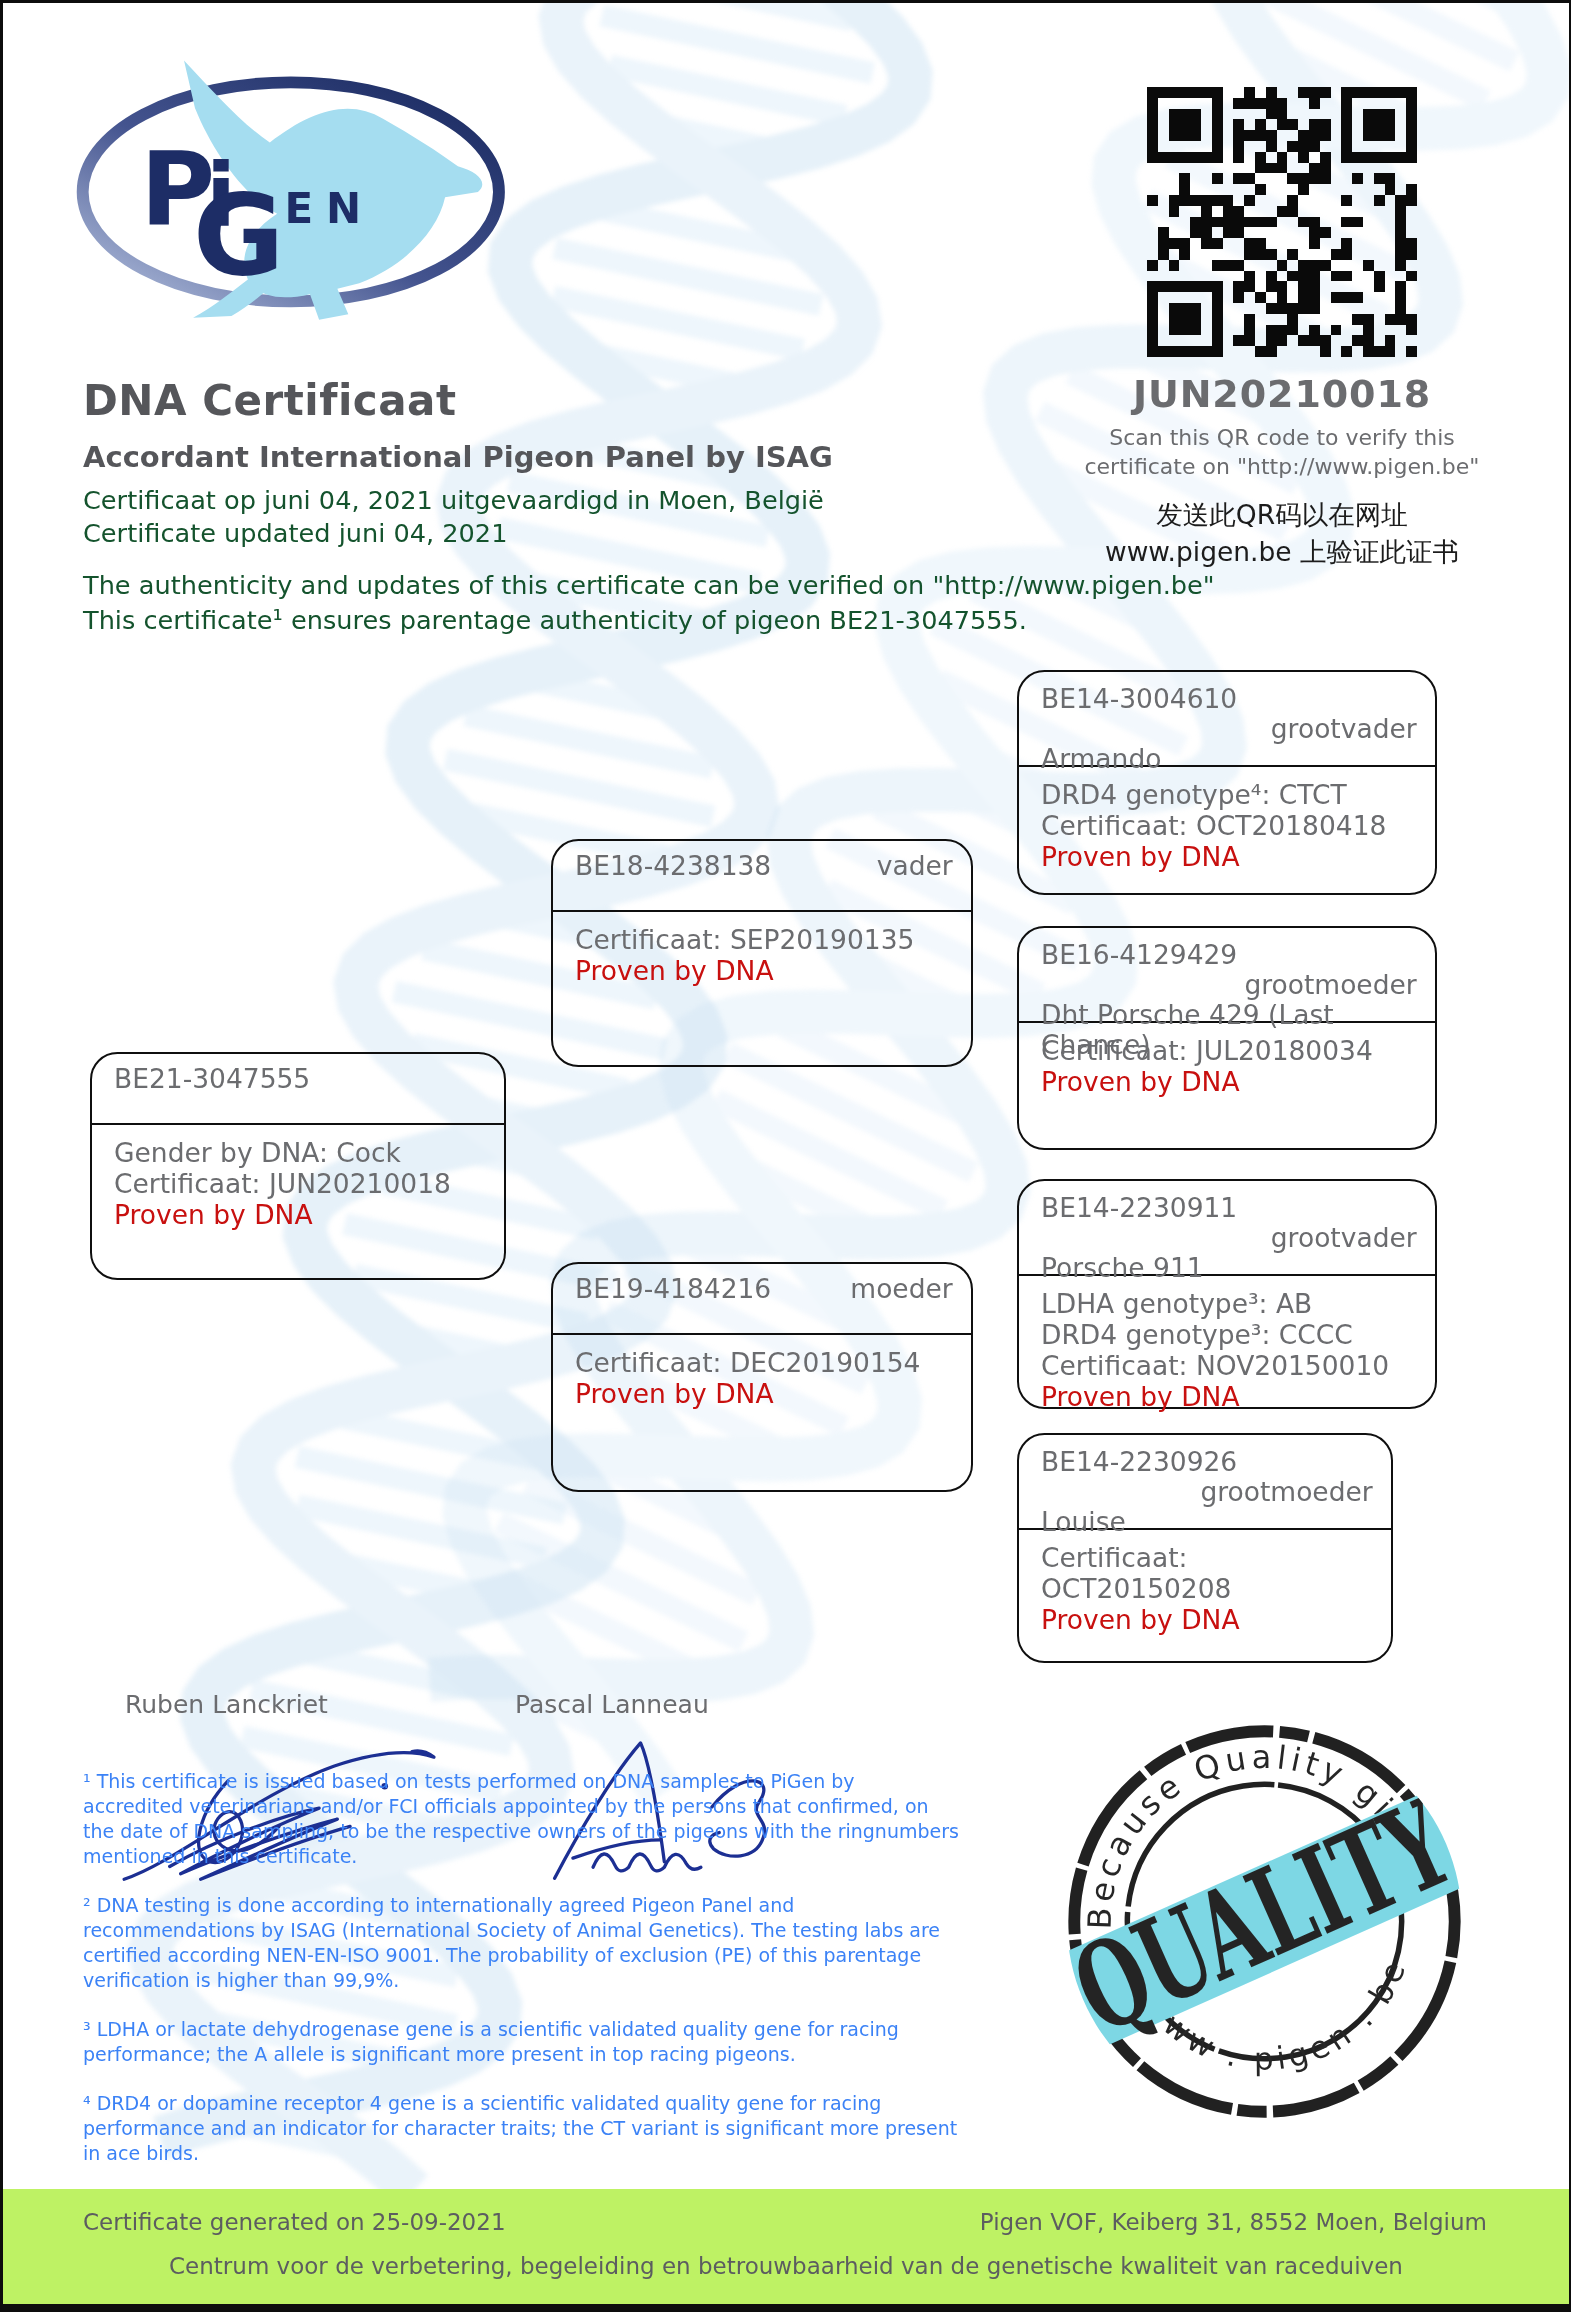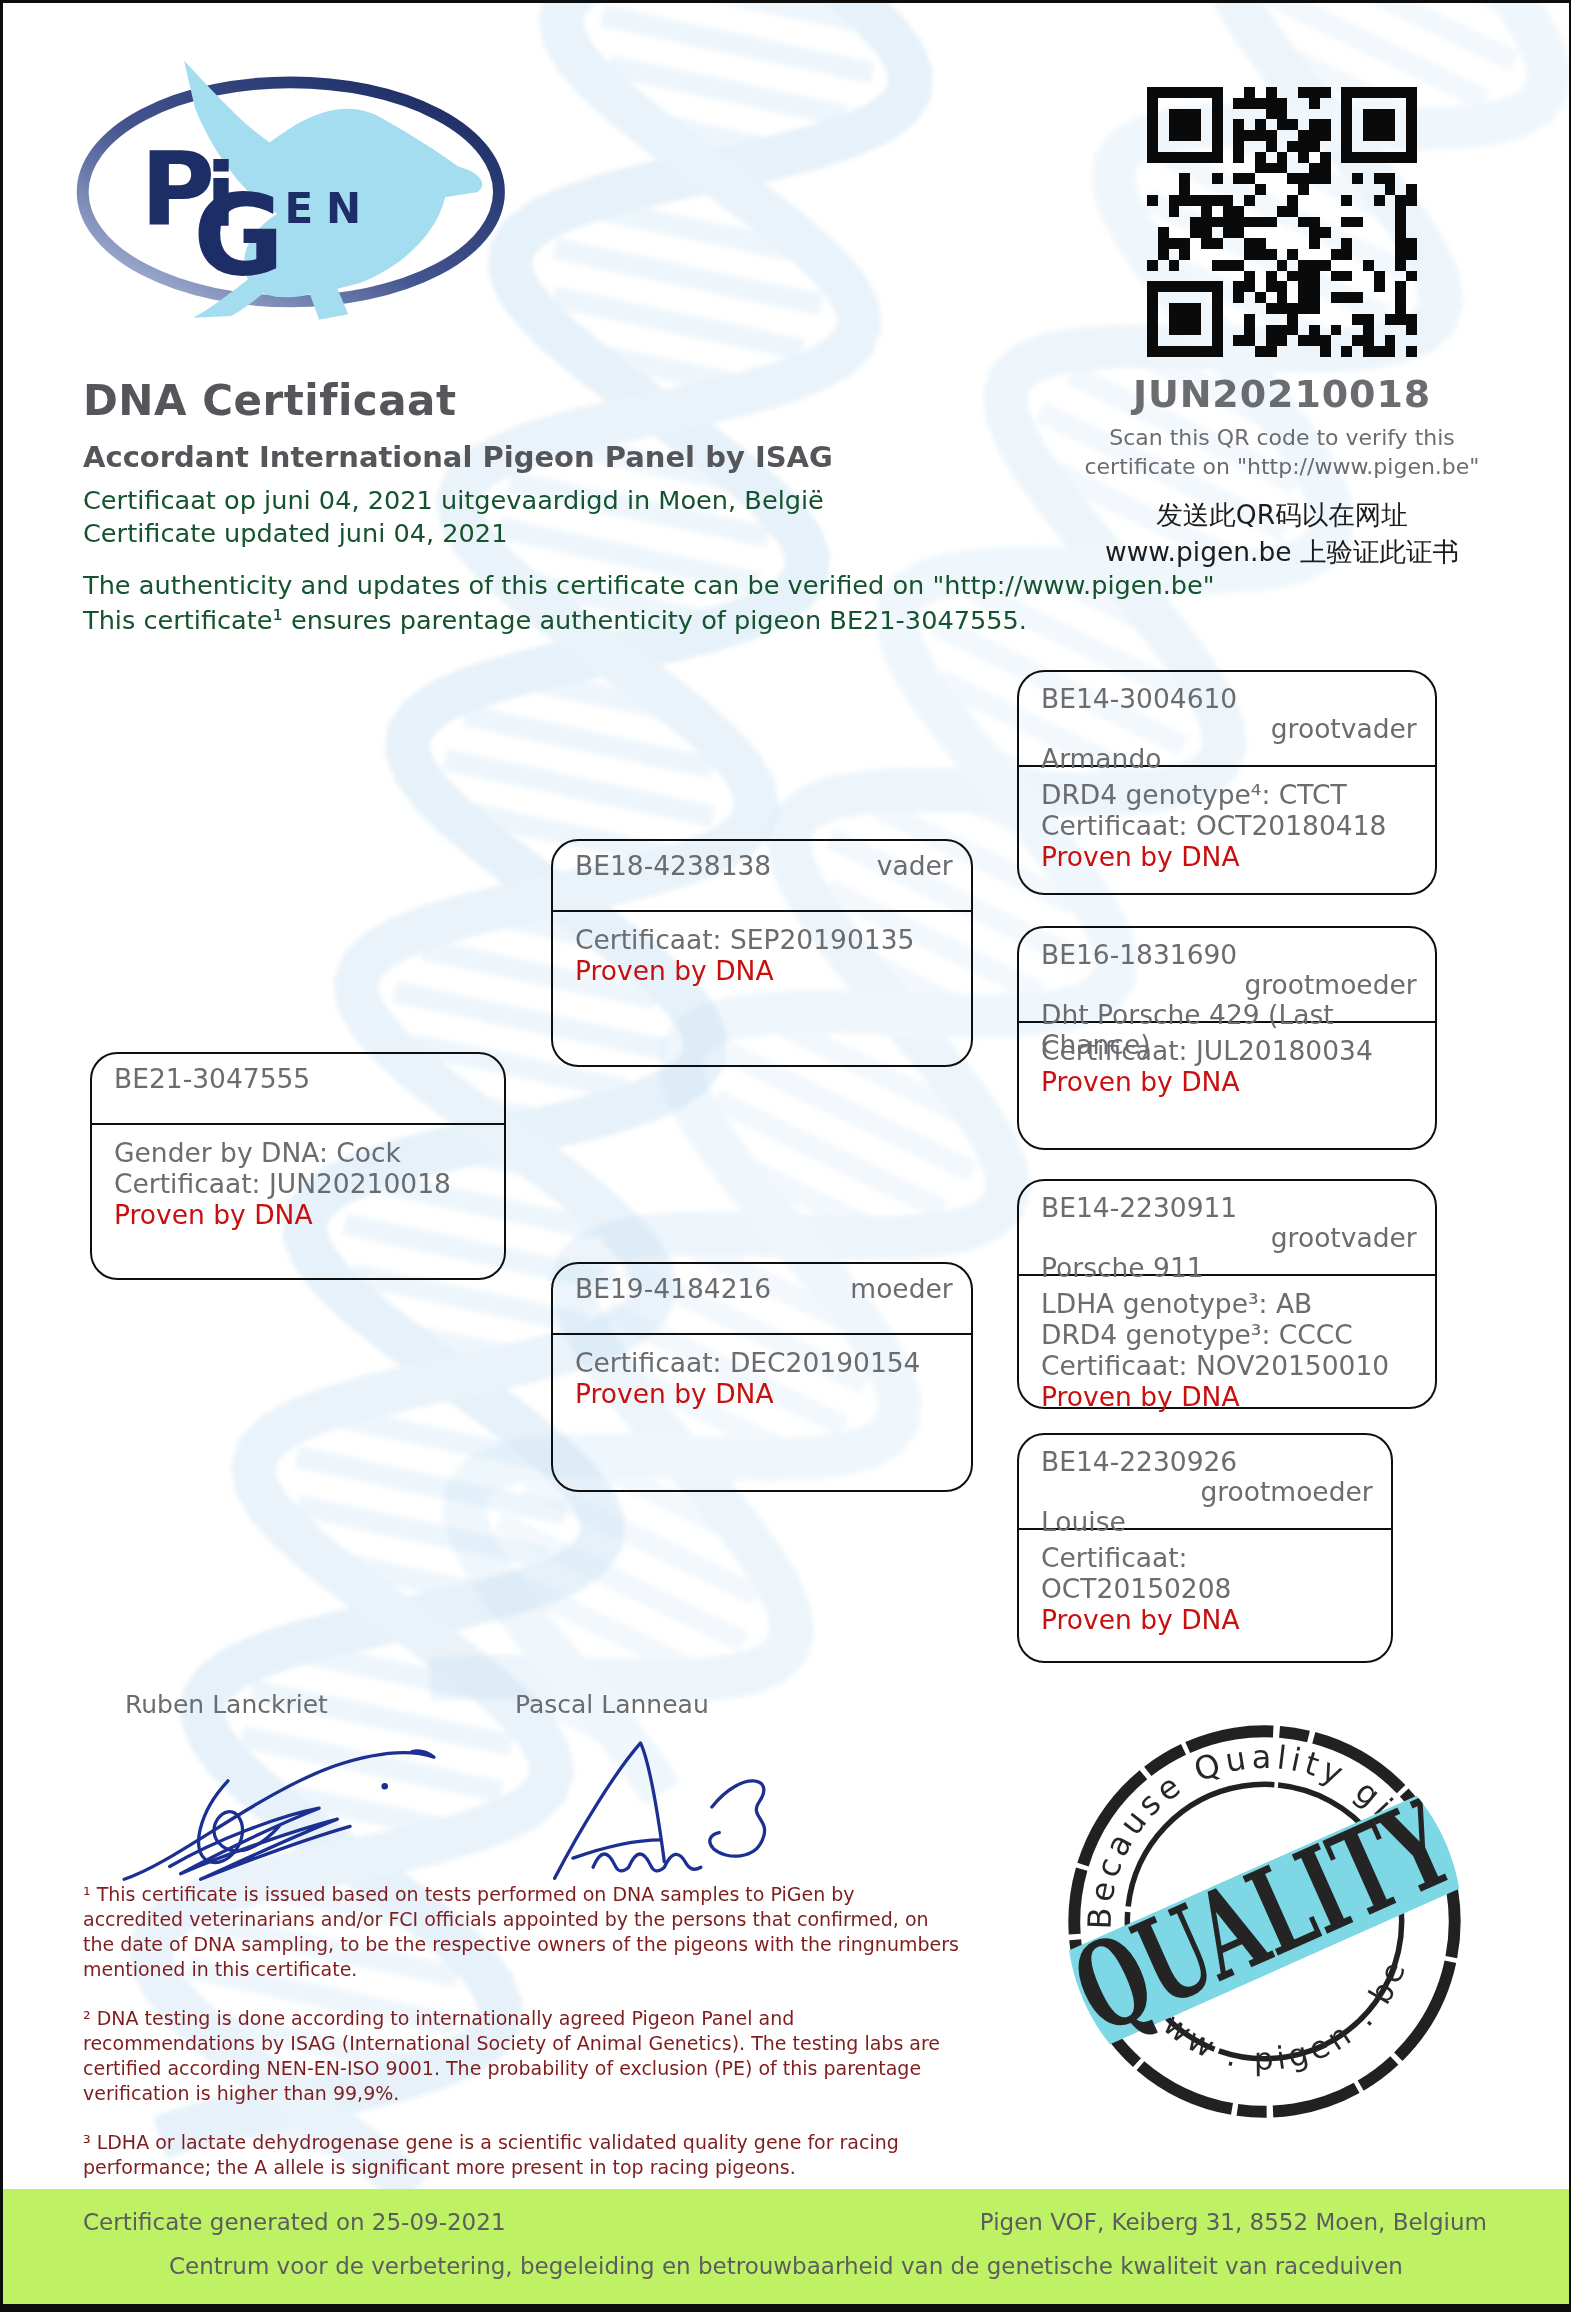--- a/index.html
+++ b/index.html
@@ -28,21 +28,21 @@
   .pbox .hd{box-sizing:border-box;border-bottom:2.7px solid #0f0f0f;padding:9.1px 18.3px 0 22px;font-size:26.5px;color:#6b6c6f;}
   .pbox.parent .hd{height:71px;}
   .pbox.gp .hd{height:95px;padding-top:12px;line-height:30px;}
   .pbox .hd .row1{display:flex;justify-content:space-between;}
   .pbox .hd .row2{text-align:right;}
   .pbox .bd{padding:12px 18.3px 0 22px;font-size:26.5px;line-height:31px;}
   
   .sig-name{font-size:25px;color:#6b6c6f;z-index:2;}
   .ink{fill:none;stroke:#1c2f93;stroke-width:3.6;stroke-linecap:round;stroke-linejoin:round;}
   
-  #footnotes{left:80px;top:1879px;width:877px;z-index:2;font-size:19px;line-height:25px;color:#7f1d1d;}
+  #footnotes{left:80px;top:1766px;width:877px;z-index:2;font-size:19px;line-height:25px;color:#3b82f6;}
   #footnotes p{margin:0 0 24px 0;}
   
   #footer{left:0;bottom:0;width:100%;height:115px;background:#bef264;z-index:3;font-size:23px;color:#5c5d60;}
   #footer .gen{position:absolute;left:80px;top:20px;}
   #footer .addr{position:absolute;right:82px;top:20px;}
   #footer .tag{position:absolute;left:0;top:64px;width:100%;text-align:center;}
   
   #stamp{left:1053px;top:1710px;z-index:2;opacity:.93;}
 </style>
 </head>
@@ -534,21 +534,21 @@
     </div>
     <div class="bd">
       <div>DRD4 genotype⁴: CTCT</div>
       <div>Certificaat: OCT20180418</div>
       <div class="red">Proven by DNA</div>
     </div>
   </div>
 
   <div class="pbox gp" style="left:1014px;top:923px;width:420px;height:224px;">
     <div class="hd">
-      <div>BE16-1831690</div>
+      <div>BE16-4129429</div>
       <div class="row2">grootmoeder</div>
       <div>Dht Porsche 429 (Last Chance)</div>
     </div>
     <div class="bd">
       <div>Certificaat: JUL20180034</div>
       <div class="red">Proven by DNA</div>
     </div>
   </div>
 
   <div class="pbox gp" style="left:1014px;top:1176px;width:420px;height:230px;">

